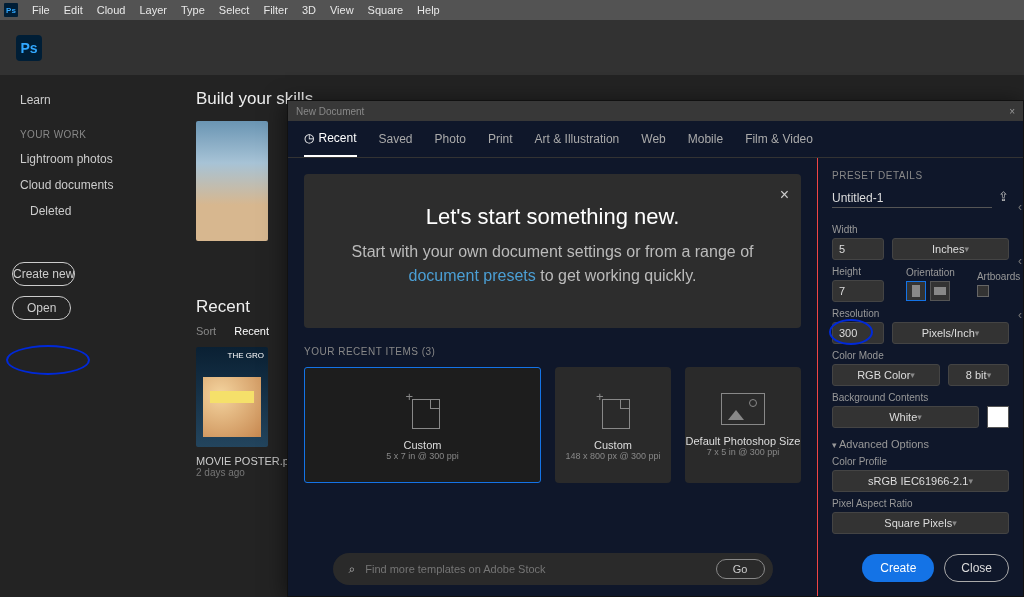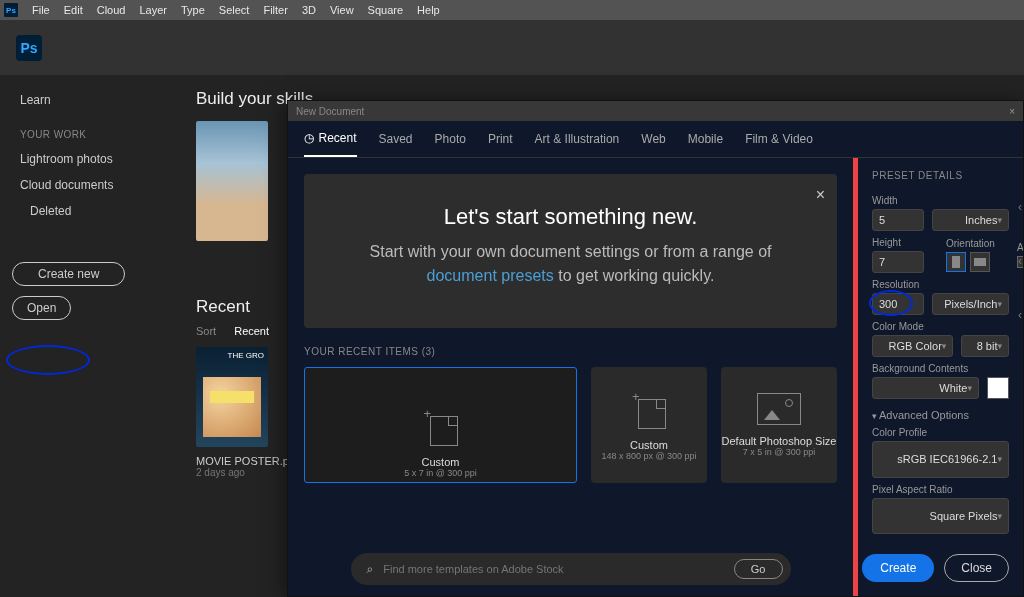--- a/index.html
+++ b/index.html
@@ -15,21 +15,21 @@
 .ps-logo { width: 26px; height: 26px; background:#001e36; color:#31a8ff; display:flex;align-items:center;justify-content:center;font-weight:bold;font-size:14px;border-radius:4px;}
 
 
 .home { display:flex; height: calc(100% - 75px); background:#232323; }
 .sidebar { width: 176px; padding: 12px; background:#232323; }
 .nav-item { padding: 6px 8px; border-radius:4px; color:#ccc; font-size:12px; }
 .nav-item.active { background:#3a3a3a; }
 .nav-hdr { font-size:10px; color:#888; margin: 16px 0 6px 8px; letter-spacing:.4px;}
 .sub { padding-left: 18px; }
 
-.pill-btn { display:inline-block; border:1.5px solid #ccc; color:#ccc; font-size:12px; padding:4px 25px; border-radius: 14px; margin-top:10px; background:transparent;}
+.pill-btn { display:inline-block; border:1.5px solid #ccc; color:#ccc; font-size:12px; padding:4px 0; border-radius: 14px; margin-top:10px; background:transparent;}
 .circle-anno { position:absolute; border:2px solid #0029d9; border-radius: 50%; pointer-events:none;}
 
 .main { flex:1; padding: 14px 20px; color:#eee; }
 .main h2 { font-size:17px; font-weight:500; color:#eee; margin-bottom:12px;}
 .thumb { width: 72px; height: 120px; background: linear-gradient(#6a95b3,#a7c3d6,#d7b78f 70%); border-radius:2px;}
 .section-h { font-size:17px; margin:16px 0 8px; }
 .sort-row { display:flex; gap:18px; font-size:11px; color:#888; margin-bottom:10px;}
 .sort-row .act { color:#fff; }
 .poster { width:72px; height:100px; background: linear-gradient(#0a2033,#23455e); position:relative; overflow:hidden; border-radius:2px;}
 .poster::after{content:"THE GRO"; position:absolute; top:4px; right:4px; font-size:8px; color:#fff;}
@@ -64,29 +64,29 @@
 .doc-ico .plus{position:absolute;left:0;top:0;color:#888;font-size:13px;}
 .img-ico{width:44px;height:32px;border:1.5px solid #888;position:relative;}
 .img-ico::before{content:"";position:absolute;bottom:4px;left:6px;width:0;height:0;border-left:8px solid transparent;border-right:8px solid transparent;border-bottom:10px solid #888;}
 .img-ico::after{content:"";position:absolute;top:5px;right:7px;width:6px;height:6px;border:1.5px solid #888;border-radius:50%;}
 .stock-bar { margin-top:70px; width:440px; margin-left:auto; margin-right:auto; display:flex; align-items:center; gap:10px; background:#2a2a2a; border-radius:20px; padding:6px 8px 6px 16px;}
 .stock-bar .mag{color:#aaa;}
 .stock-bar input{ flex:1; background:transparent; border:none; color:#888; font-size:11px; outline:none;}
 .go{ border:1px solid #888; color:#ccc; font-size:11px; padding:3px 16px; border-radius:14px; background:transparent;}
 
 
-.mb-right { width:170px; border-left:5px solid #ef4444; padding: 12px 14px 14px; font-size:11px; color:#aaa; display:flex; flex-direction:column;}
+.mb-right { width:206px; border-left:1px solid #ef4444; padding: 12px 14px 14px; font-size:11px; color:#aaa; display:flex; flex-direction:column;}
 .r-h { font-size:10px; letter-spacing:.5px; color:#888; margin-bottom:8px;}
 .name-row{display:flex;gap:6px;margin-bottom:10px;}
 .name-row input{ flex:1; background:transparent; border:none; border-bottom:1px solid #555; color:#ddd; font-size:12px; padding:2px 0;}
 .exp-ico{color:#bbb;font-size:13px;}
 .lbl{font-size:10px;color:#999;margin:6px 0 3px;}
 .row{display:flex;gap:8px;align-items:center;}
 .inp{ width:52px; background:#333; border:1px solid #444; color:#ddd; padding:4px 6px; font-size:11px; border-radius:3px;}
-.sel{ flex:1; background:#333; border:1px solid #444; color:#ddd; padding:4px 6px; font-size:11px; border-radius:3px; display:flex; justify-content:flex-end; align-items:center;}
+.sel{ flex:1; background:#333; border:1px solid #444; color:#ddd; padding:4px 6px; font-size:11px; border-radius:3px; display:flex; justify-content:center; align-items:center;}
 .ori{display:flex;gap:4px;}
 .ori .o{width:20px;height:20px;border:1px solid #555;background:#333;display:flex;align-items:center;justify-content:center;}
 .ori .o.on{border-color:#1473e6;}
 .rect{background:#888;}
 .cb{width:12px;height:12px;border:1px solid #666;background:#333;}
 .adv{margin-top:10px;color:#999;font-size:11px;}
 .adv::before{content:"▾ ";font-size:9px;}
 .swatch{width:22px;height:22px;background:#fff;border:1px solid #555;}
 .footer-btns{margin-top:auto;display:flex;gap:10px;justify-content:flex-end;padding-top:20px;}
 .btn-create{background:#1473e6;color:#fff;border:none;padding:6px 18px;border-radius:14px;font-size:12px;}
@@ -204,20 +204,24 @@
 
       <div class="stock-bar">
         <span class="mag">⌕</span>
         <input placeholder="Find more templates on Adobe Stock" style="">
         <button class="go">Go</button>
       </div>
     </div>
 
     <div class="mb-right">
       <div class="r-h">PRESET DETAILS</div>
+      <div class="name-row">
+        <input value="Untitled-1" style="">
+        <span class="exp-ico">⇪</span>
+      </div>
 
       <div class="lbl">Width</div>
       <div class="row">
         <input class="inp" value="5" style="">
         <div class="sel">
             <span>Inches</span>
             <span class="chev">▾</span>
           </div>
       </div>
 

